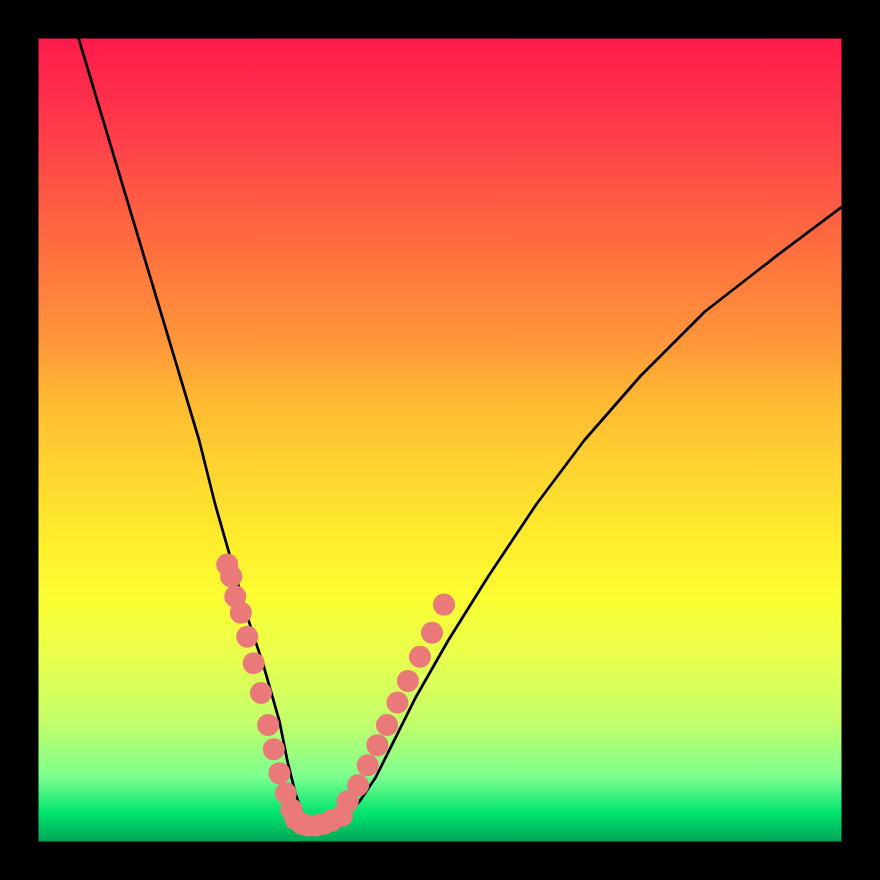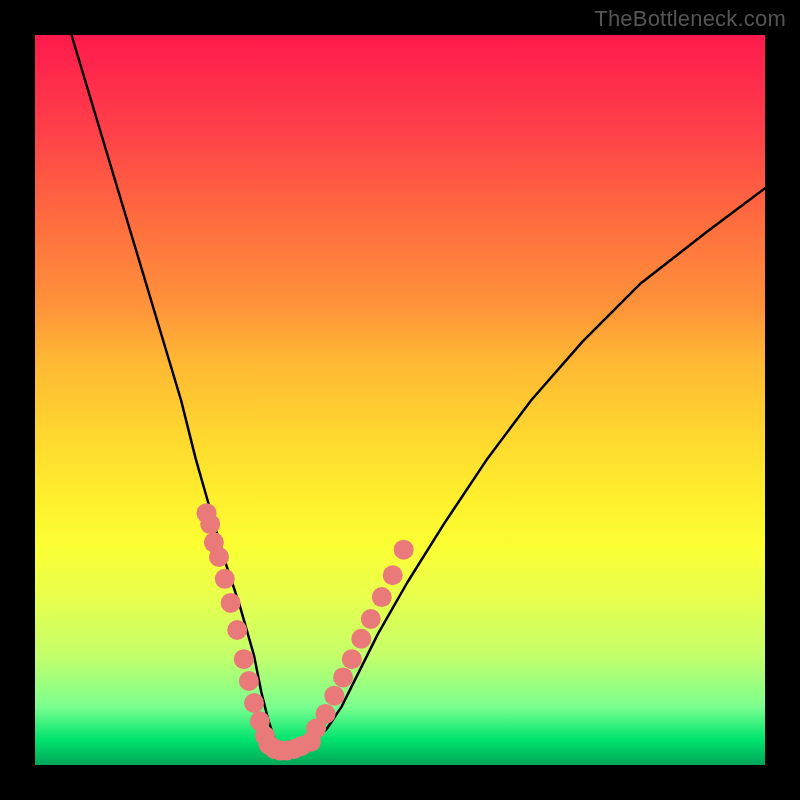--- a/index.html
+++ b/index.html
@@ -60,21 +60,20 @@
     top: 0;
     width: 730px;
     height: 730px;
     overflow: visible;
   }
 </style>
 </head>
 <body>
 
 <div class="frame">
-  <div class="watermark">TheBottleneck.com</div>
 
   <div class="plot-area">
     <svg class="curve" viewBox="0 0 730 730">
       <g id="curve-group">
           <path d="M36.50 0.00 L58.40 73.00 L80.30 146.00 L102.20 219.00 L124.10 292.00 L146.00 365.00 L160.60 423.40 L175.20 474.50 L189.80 525.60 L204.40 569.40 L219.00 620.50 L226.30 657.00 L233.60 686.20 L240.90 708.10 L248.20 715.40 L262.80 715.40 L277.40 708.10 L292.00 693.50 L306.60 671.60 L321.20 642.40 L343.10 598.60 L372.30 547.50 L408.80 489.10 L452.60 423.40 L496.40 365.00 L547.50 306.60 L605.90 248.20 L671.60 197.10 L730.00 153.30" fill="none" stroke="#000000" stroke-width="2.5" stroke-linejoin="round" stroke-linecap="round"></path>
         </g>
       <g id="dots-group">
           <circle cx="171.55" cy="478.15" r="10" fill="#ea7a7a"></circle>
           <circle cx="175.20" cy="489.10" r="10" fill="#ea7a7a"></circle>
           <circle cx="178.85" cy="507.35" r="10" fill="#ea7a7a"></circle>

